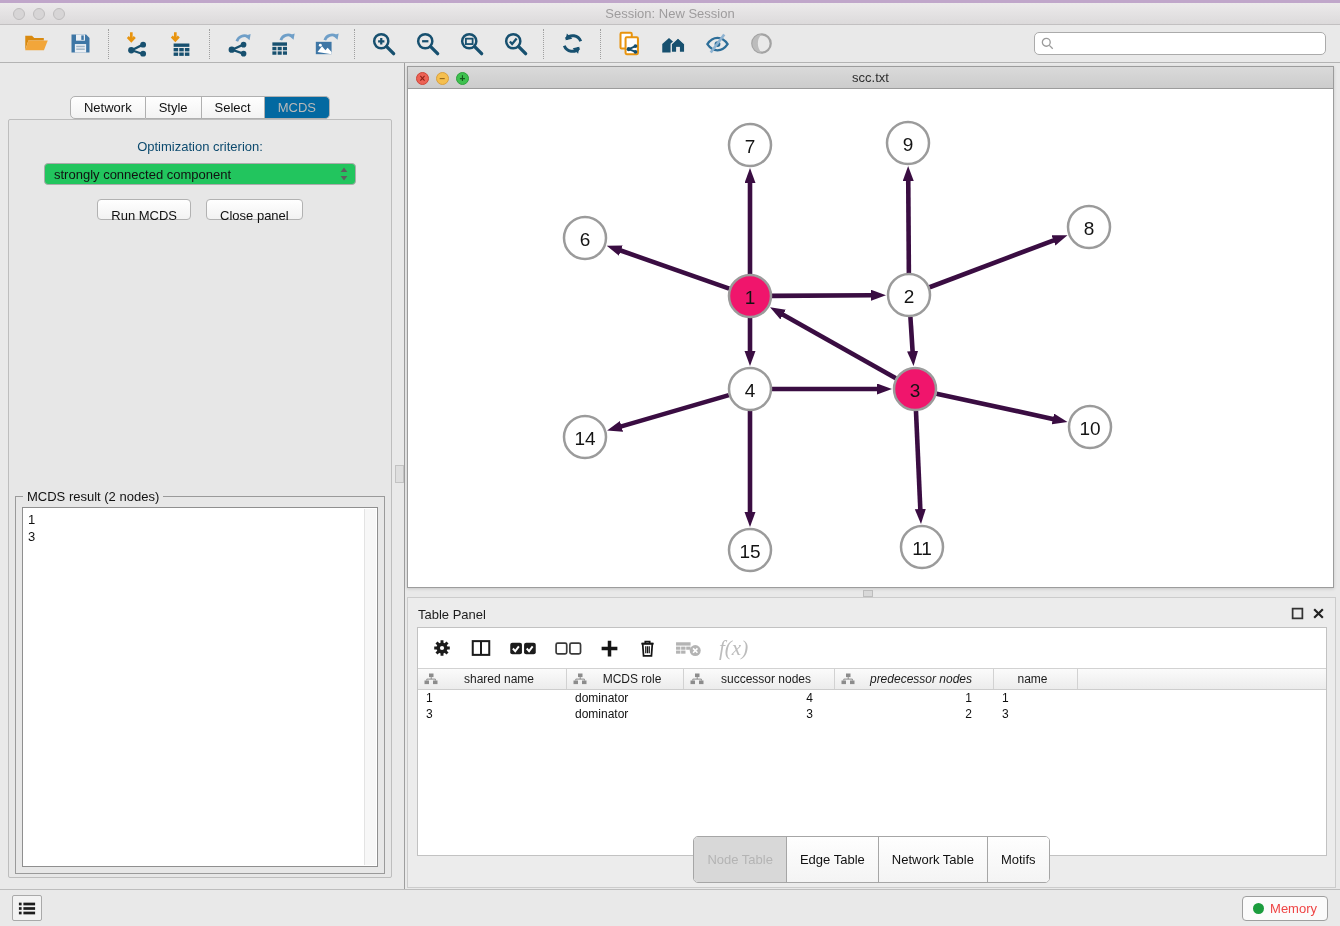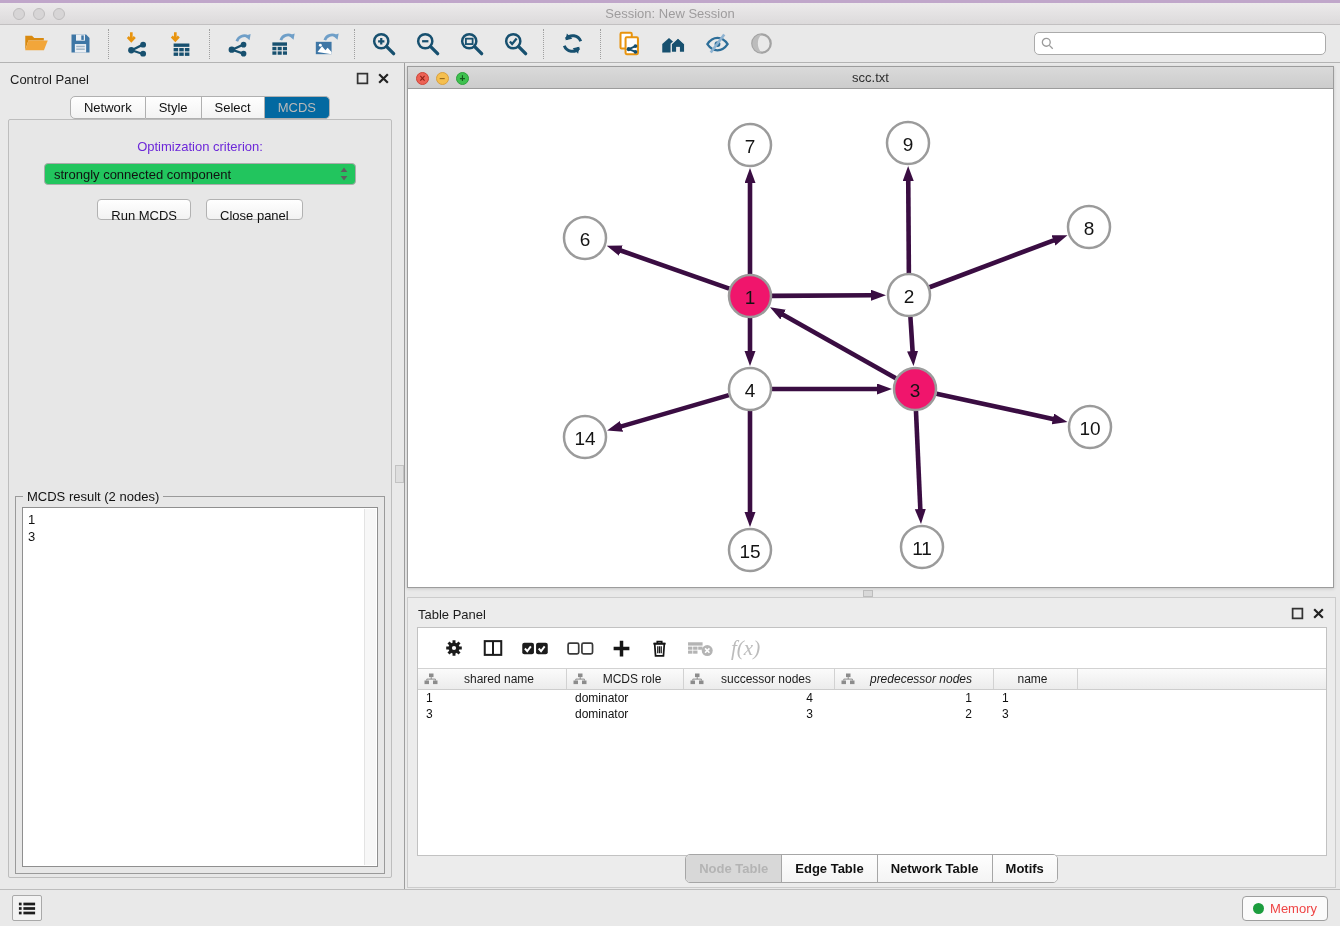--- a/index.html
+++ b/index.html
@@ -35,21 +35,21 @@
   .panel-icons { position:absolute; right:10px; top:9px; display:flex; gap:8px; }
   .panel-icons span { width:13px; height:13px; display:inline-flex; cursor:pointer; }
   .cp-tabs { position:absolute; top:33px; left:0; right:0; display:flex; justify-content:center; }
   .tab { padding:3px 13px; font-size:13px; background:linear-gradient(#fefefe,#f3f3f3); border:1px solid #b0b0b0;
     border-left:none; color:#111; cursor:pointer; }
   .tab:first-child { border-left:1px solid #b0b0b0; border-radius:5px 0 0 5px; }
   .tab:last-child { border-radius:0 5px 5px 0; }
   .tab.sel { background:#0369a1; color:#b9b9b9; }
   .cp-content { position:absolute; top:56px; left:8px; right:8px; bottom:11px; background:#e7e7e7;
     border:1px solid #bdbdbd; border-radius:2px; }
-  .opt-label { margin-top:19px; text-align:center; font-size:13px; color:#6d28d9; }
+  .opt-label { margin-top:19px; text-align:center; font-size:13px; color:#0c4a6e; }
   .dropdown { margin:9px auto 0; width:312px; height:22px; background:#22c55e; border:1px solid #ababab;
     border-radius:4px; display:flex; align-items:center; padding:0 6px 0 9px; cursor:pointer; }
   .dropdown .val { flex:1; font-size:13px; color:#111; }
   .btn-row { margin-top:14px; display:flex; justify-content:center; gap:15px; }
   .btn { height:21px; padding:8px 13px; font-size:13px; color:#111; background:linear-gradient(#ffffff,#f2f2f2);
     border:1px solid #b2b2b2; border-radius:4px; cursor:pointer; }
   .result-group { position:absolute; left:6px; right:6px; top:376px; bottom:3px; border:1px solid #9a9a9a; }
   .result-legend { position:absolute; top:-8px; left:7px; background:#e7e7e7; padding:0 4px; font-size:13px; color:#111; }
   .result-area { position:absolute; left:6px; right:6px; top:10px; bottom:6px; background:#fff;
     border:1px solid #8f8f8f; font-size:13px; color:#111; padding:3px 5px; line-height:17px; }
@@ -71,35 +71,35 @@
   .nt.grn   { background:#3ec14f; border:1px solid #2da03c; color:#14591d; }
   .net-title { position:absolute; left:0; right:0; top:3px; text-align:center; font-size:13px; color:#2e2e2e; }
   .net-canvas { position:relative; width:925px; height:498px; background:#fff; overflow:hidden; }
 
   .h-handle { position:absolute; left:458px; top:527px; width:10px; height:7px; background:#d9d9d9; border:1px solid #bdbdbd; cursor:row-resize; }
 
   
   .table-panel { position:absolute; left:2px; right:4px; top:534px; height:291px; background:#ececec; border:1px solid #cccccc; }
   .tp-header { position:relative; height:26px; }
   .tp-box { position:absolute; left:9px; right:8px; top:29px; height:229px; background:#fff; border:1px solid #c2c2c2; }
-  .tp-toolbar { height:40px; display:flex; align-items:center; padding-left:13px; gap:17px;margin-left:12px; }
+  .tp-toolbar { height:40px; display:flex; align-items:center; padding-left:13px; gap:17px; }
   .tp-tool { display:flex; align-items:center; justify-content:center; cursor:pointer; }
   .fx { font-family:"Liberation Serif",serif; font-style:italic; font-size:21px; color:#bcbcbc; }
   .tp-grid-head { display:flex; height:22px; background:linear-gradient(#fbfbfb,#ececec);
     border-top:1px solid #d2d2d2; border-bottom:1px solid #cdcdcd; }
   .th-cell { display:flex; align-items:center; border-right:1px solid #d2d2d2; cursor:pointer; }
   .th-cell svg { width:14px; height:12px; margin-left:6px; flex:none; }
   .th-cell .lbl { flex:1; text-align:center; font-size:12px; color:#1c1c1c; padding-right:6px; }
   .tr-row { display:flex; height:16px; cursor:default; }
   .td-cell { font-size:12px; color:#111; line-height:16px; white-space:nowrap; overflow:hidden; }
   .td-l { padding-left:8px; text-align:left; }
   .td-r { padding-right:22px; text-align:right; }
   .tp-tabs { position:absolute; bottom:4px; left:0; right:0; display:flex; justify-content:center; }
   .seg { display:flex; border:1px solid #a6a6a6; border-radius:5px; overflow:hidden; background:#fff; }
-  .seg-item { padding:6px 13px; font-size:13px; font-weight:700; color:#111; border-left:1px solid #a6a6a6;
+  .seg-item { padding:15px 13px; font-size:13px; font-weight:400; color:#111; border-left:1px solid #a6a6a6;
     background:linear-gradient(#fefefe,#f4f4f4); cursor:pointer; }
   .seg-item:first-child { border-left:none; }
   .seg-item.sel { background:#d8d8d8; color:#b4b4b4; }
 
   
   .status-bar { position:absolute; bottom:0; left:0; right:0; height:37px; background:#e9e9e9;
     border-top:1px solid #bdbdbd; display:flex; align-items:center; padding:0 12px; }
   .list-btn { width:30px; height:26px; background:#f3f3f3; border:1px solid #a9a9a9; border-radius:2px;
     display:flex; align-items:center; justify-content:center; cursor:pointer; }
   .mem-btn { margin-left:auto; height:25px; padding:0 10px; background:#fbfbfb; border:1px solid #9f9f9f;
@@ -297,35 +297,20 @@
           <circle cx="6.7" cy="6.7" r="4.2" stroke="#9a9a9a" stroke-width="1.4"></circle>
           <path d="M10 10l3.6 3.6" stroke="#9a9a9a" stroke-width="1.4"></path>
         </svg>
       <input placeholder="" style="">
     </div>
   </div>
 
   <div class="workspace">
 
     <div class="control-panel">
-      <div class="cp-header">
-        <span class="panel-title">Control Panel</span>
-        <span class="panel-icons">
-          <span>
-              <svg viewBox="0 0 12 12" fill="none">
-                <rect x="1.5" y="1.5" width="9" height="9" stroke="#333" stroke-width="1.6"></rect>
-              </svg>
-            </span>
-          <span>
-              <svg viewBox="0 0 12 12">
-                <path d="M2 2l8 8M10 2l-8 8" stroke="#222" stroke-width="2"></path>
-              </svg>
-            </span>
-        </span>
-      </div>
       <div class="cp-tabs" id="cp-tabs">
           <div class="tab">Network</div>
           <div class="tab">Style</div>
           <div class="tab">Select</div>
           <div class="tab sel">MCDS</div>
         </div>
       <div class="cp-content">
         <div class="opt-label">Optimization criterion:</div>
         <div class="dropdown">
           <span class="val">strongly connected component</span>

